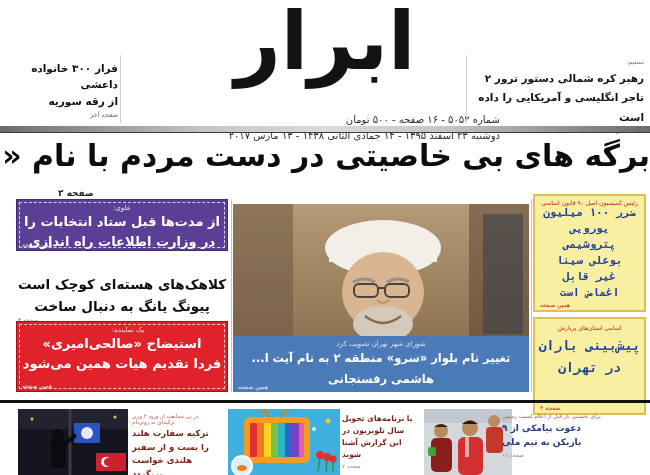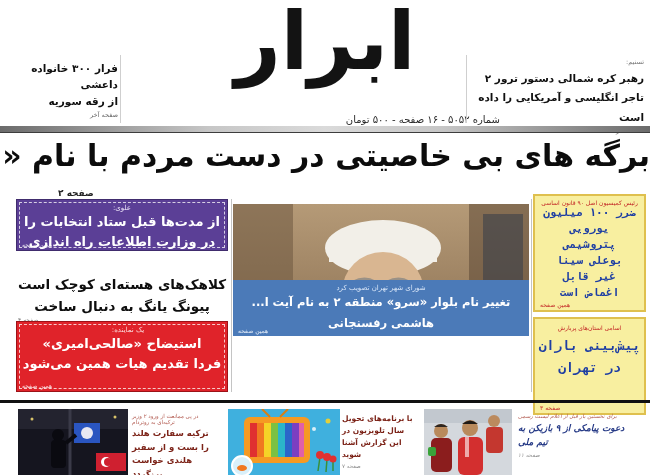--- a/index.html
+++ b/index.html
@@ -44,21 +44,21 @@
   .box-ref { position:absolute; left:5px; bottom:2px; font-size:6px; color:rgba(255,255,255,.9); }
   #purple-box { left:16px; top:199px; width:212px; height:52px; background:#5b3f96; border:1px solid #402c6d; }
   #red-box { left:16px; top:321px; width:212px; height:71px; background:#e0232a; border:1px solid #9c1217; }
   #red-box .kicker { color:#fbdcdc;padding-left:12px; }
   .pyongyang {
     position:absolute; left:16px; top:274px; width:212px; text-align:center;
     font-size:13.5px; font-weight:bold; color:#0e0e0e; line-height:1.6;
   }
   .pyongyang .small-ref { position:absolute; left:2px; bottom:-7px; font-size:6px; font-weight:normal; color:#777; }
   
-  .center-photo { position:absolute; left:233px; top:204px; width:296px; height:132px; overflow:hidden; background:#a98d6f; }
+  .center-photo { position:absolute; left:233px; top:204px; width:296px; height:188px; overflow:hidden; background:#a98d6f; }
   .center-photo svg { display:block; }
   .photo-caption {
     position:absolute; left:0; right:0; bottom:0; height:56px; background:#4b7ab8;
     color:#fff; text-align:center; padding-top:4px;
   }
   .photo-caption .kicker { display:block; font-size:7px; color:#d9e6f8; }
   .photo-caption .cap-title { display:block; font-size:11.5px; font-weight:bold; line-height:1.8; }
   .photo-caption .box-ref { color:#e8f0fb; }
   .vdiv { position:absolute; top:199px; height:193px; width:1px; background:#c4c4c4; }
   
@@ -80,31 +80,32 @@
   #bottom-photo-2 { left:228px; width:112px; }
   #bottom-photo-3 { left:424px; width:88px; }
   .btext { position:absolute; top:413px; text-align:left; }
   .btext .kicker { display:block; font-size:5.5px; color:#b25a50; margin-bottom:2px; }
   .btext .btitle { display:block; font-weight:bold; line-height:1.6; }
   .btext .page-ref-inline { display:block; font-size:5.5px; color:#8d8d8d; margin-top:2px; }
   #bottom-text-1 { left:132px; width:84px; }
   #bottom-text-1 .btitle { font-size:8.5px; color:#7c2318; }
   #bottom-text-2 { left:342px; width:76px; }
   #bottom-text-2 .btitle { font-size:7.5px; color:#7c2318; }
-  #bottom-text-3 { left:518px; width:108px;font-style:italic; }
+  #bottom-text-3 { left:502px; width:108px; }
   #bottom-text-3 .btitle { font-size:9px; color:#263a86; }
 </style>
 </head>
 <body>
 
 <div class="page">
 
   <div class="masthead-title">ابرار</div>
   <div class="issue-info">
     <span style="display:block;">شماره ۵۰۵۲ - ۱۶ صفحه - ۵۰۰ تومان</span>
+    <span style="display:block;">دوشنبه ۲۳ اسفند ۱۳۹۵ - ۱۴ جمادی الثانی ۱۴۳۸ - ۱۳ مارس ۲۰۱۷</span>
   </div>
 
   <div class="top-story" id="top-left-story">
     <span class="story-title" style="display:block;">فرار ۳۰۰ خانواده داعشی</span>
     <span class="story-title" style="display:block;">از رقه سوریه</span>
     <span class="page-ref-inline">صفحه آخر</span>
   </div>
 
   <div class="top-story" id="top-right-story">
     <span class="kicker">تسنیم:</span>

